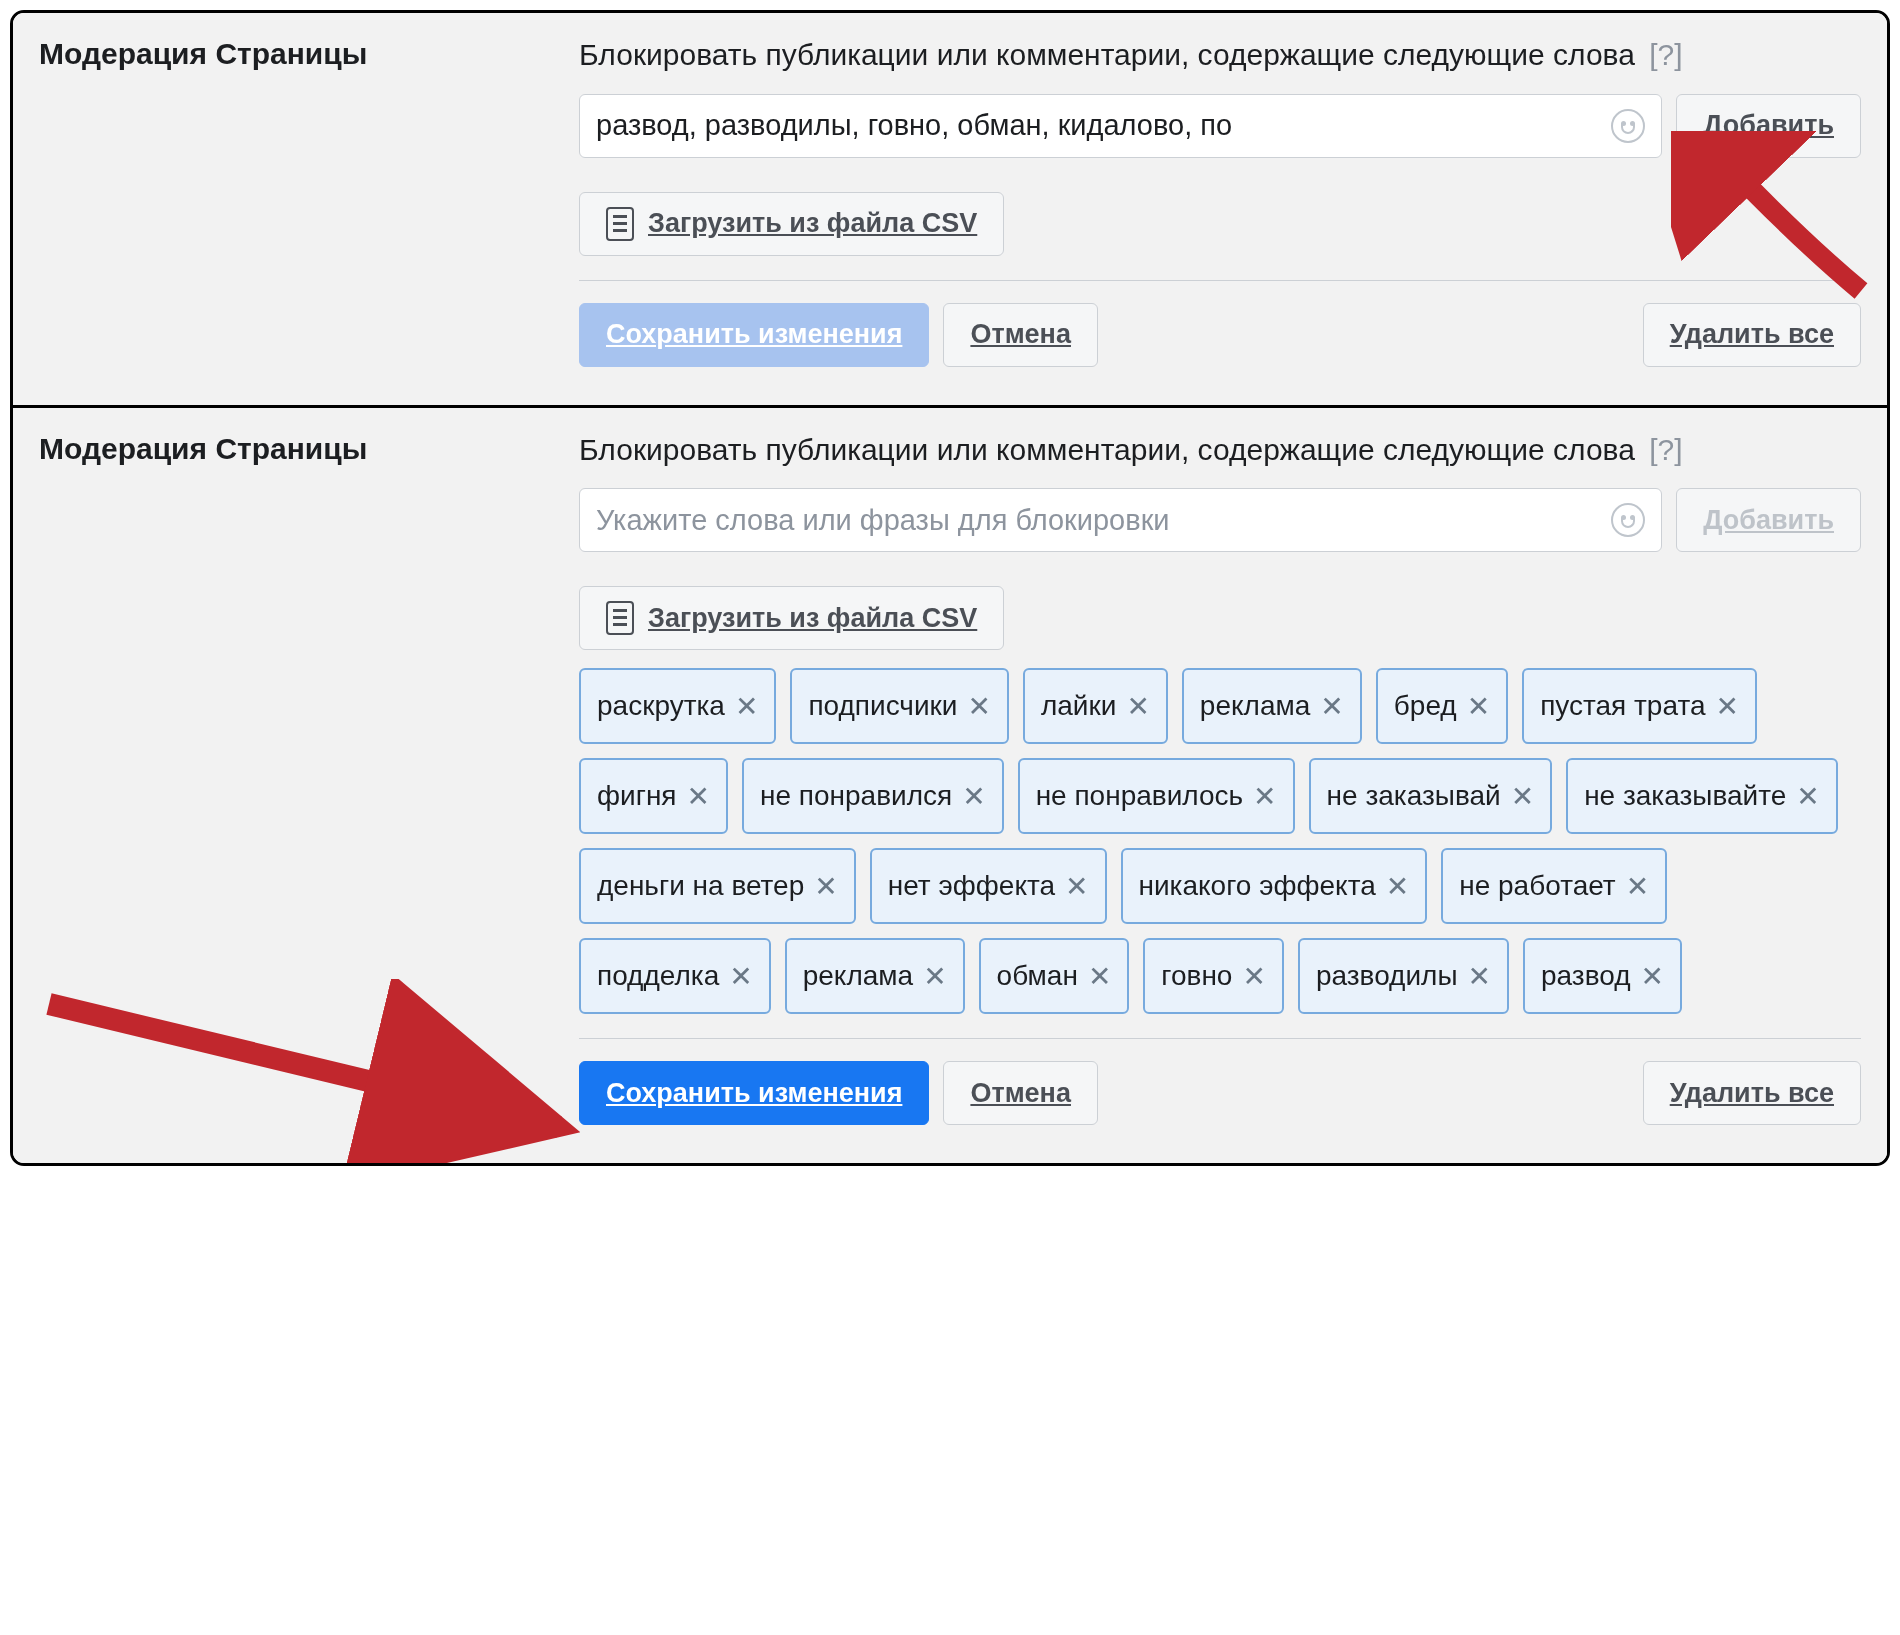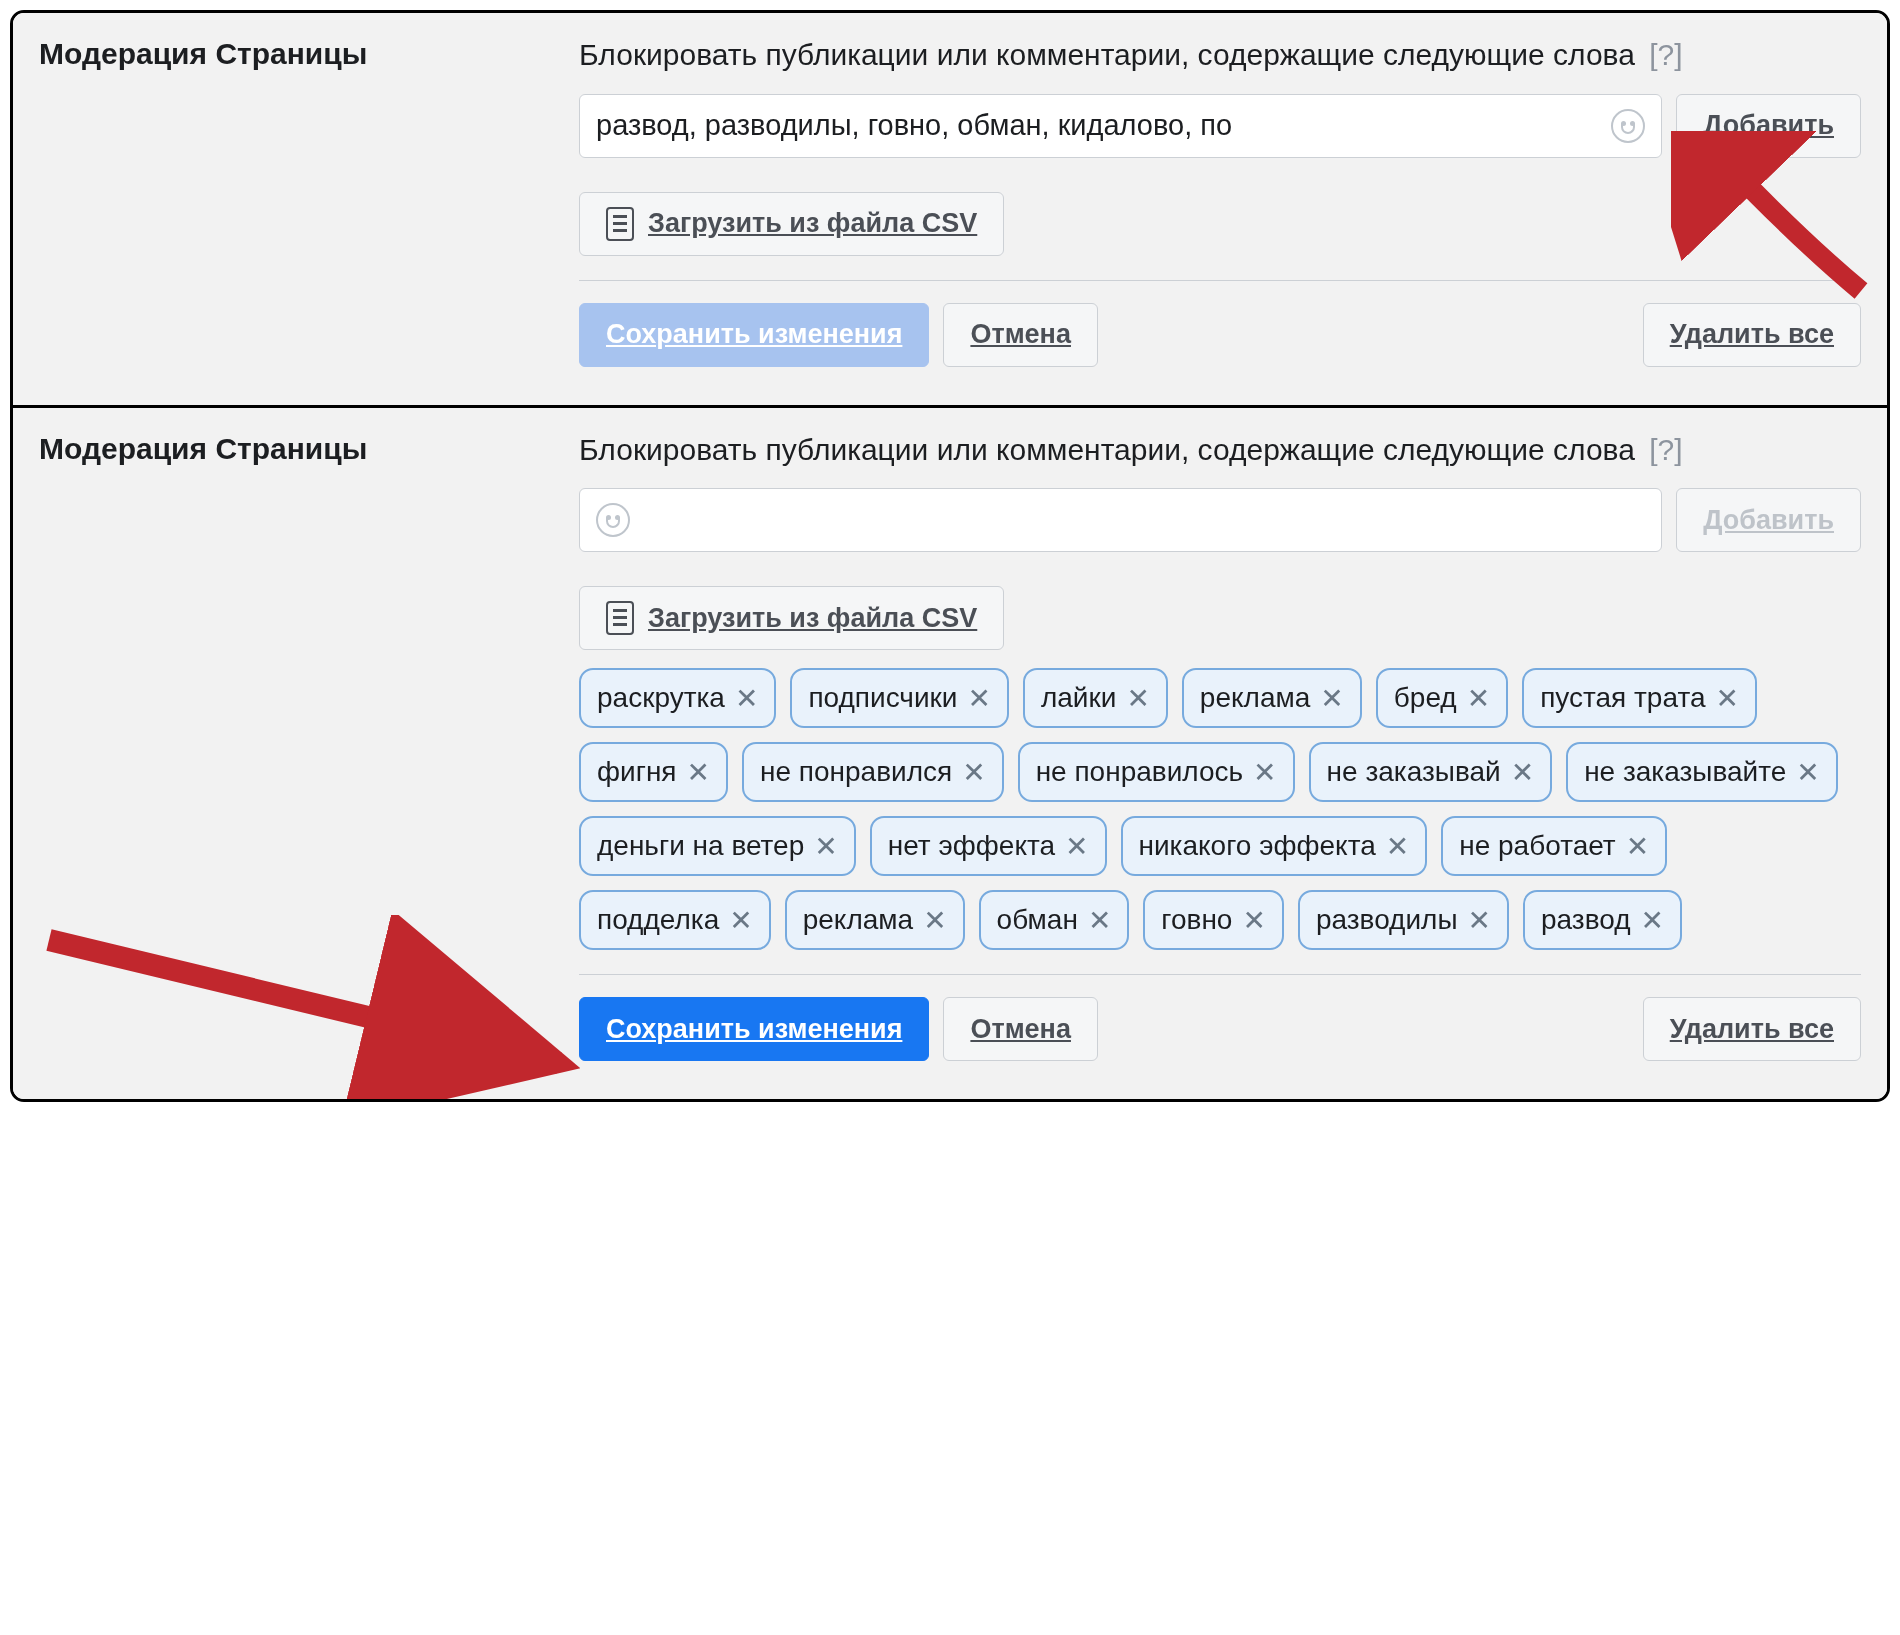--- a/index.html
+++ b/index.html
@@ -142,25 +142,25 @@
   .tags-wrap {
     display: flex;
     flex-wrap: wrap;
     gap: 14px;
     margin-bottom: 18px;
   }
   .tag {
     display: inline-flex;
     align-items: center;
     gap: 10px;
-    height: 60px;
+    height: 76px;
     padding: 0 16px;
     background: #e9f2fb;
     border: 2px solid #77aade;
-    border-radius: 14px;
+    border-radius: 6px;
     font-size: 28px;
     color: #1c1e21;
   }
   .tag .x {
     color: #6a7886;
     font-weight: 400;
   }
   .divider {
     height: 1px;
     background: #ccd0d5;
@@ -223,20 +223,21 @@
 
   <div class="panel">
     <div class="side-label">Модерация Страницы</div>
     <div class="content">
       <div class="desc">
         <span>Блокировать публикации или комментарии, содержащие следующие слова</span>
         <span class="help">[?]</span>
       </div>
       <div class="input-row">
         <div class="text-input">
+          <span class="value placeholder">Укажите слова или фразы для блокировки</span>
           <span class="emoji-icon"></span>
         </div>
         <div class="btn disabled">Добавить</div>
       </div>
       <div style="margin-bottom:18px;">
         <div class="btn">
           <span class="doc-icon"></span>
           <span>Загрузить из файла CSV</span>
         </div>
       </div>

